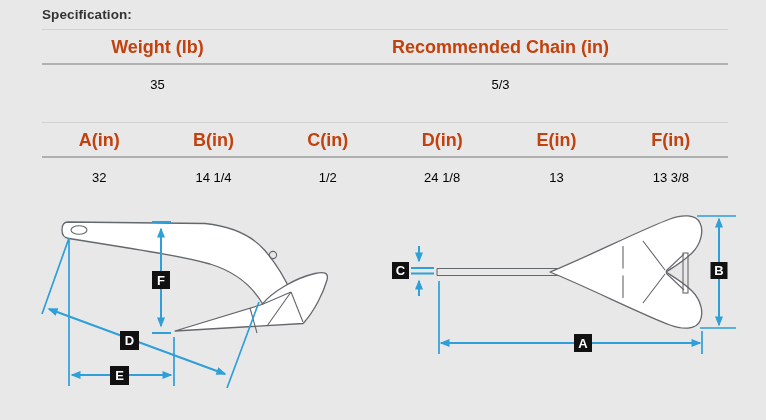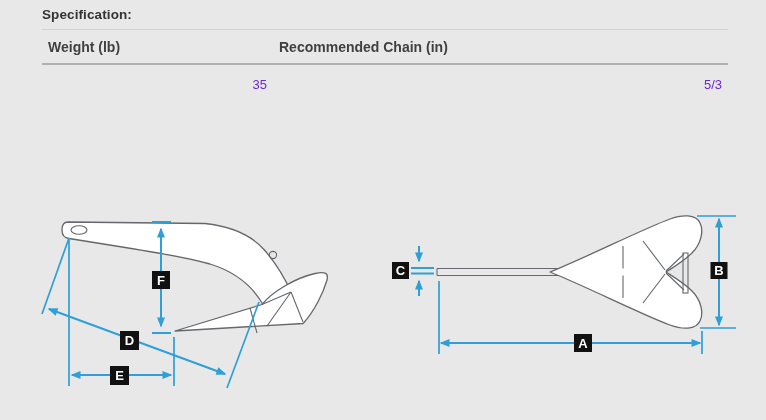--- a/index.html
+++ b/index.html
@@ -12,26 +12,26 @@
   }
   .spec-heading{
     position:absolute;left:42px;top:7px;margin:0;
     font-size:13.5px;font-weight:bold;color:#333;
     letter-spacing:.1px;
   }
   .tables{position:absolute;left:42px;top:29px;width:686px;}
   table{width:100%;border-collapse:collapse;table-layout:fixed;}
   .t1{margin-bottom:17px;}
   th{
-    text-align:left;font-size:14px;font-weight:bold;color:#404040;
+    text-align:center;font-size:18px;font-weight:bold;color:#c2410c;
     padding:10px 6px 8px 6px;line-height:15px;
     border-top:1px solid #d2d2d2;border-bottom:2px solid #b0b0b0;
   }
   td{
-    text-align:right;font-size:13px;color:#6d28d9;
+    text-align:center;font-size:13px;color:#000000;
     padding:12px 6px 13px 6px;line-height:15px;
   }
   .diagram-svg{position:absolute;left:0;top:195px;}
   .outline{fill:var(--anchor-fill,#fff);stroke:var(--outline,#64676b);stroke-width:1.3;stroke-linejoin:round;}
   .oline{fill:none;stroke:var(--outline,#64676b);stroke-width:1.1;}
   .dim{stroke:var(--blue,#2E9FD8);stroke-width:2;fill:none;}
   .ext{stroke:var(--blue,#2E9FD8);stroke-width:1.7;fill:none;}
   .lblbox{fill:var(--label-bg,#111);}
   .lbltxt{
     fill:var(--label-text,#fff);font-size:13px;font-weight:bold;
@@ -58,20 +58,42 @@
         </tr>
       </thead>
       <tbody>
         <tr>
           <td>35</td>
           <td>5/3</td>
         </tr>
       </tbody>
     </table>
 
+    <table class="t2">
+      <thead>
+        <tr>
+          <th>A(in)</th>
+          <th>B(in)</th>
+          <th>C(in)</th>
+          <th>D(in)</th>
+          <th>E(in)</th>
+          <th>F(in)</th>
+        </tr>
+      </thead>
+      <tbody>
+        <tr>
+          <td>32</td>
+          <td>14 1/4</td>
+          <td>1/2</td>
+          <td>24 1/8</td>
+          <td>13</td>
+          <td>13 3/8</td>
+        </tr>
+      </tbody>
+    </table>
   </div>
 
   <svg class="diagram-svg" width="766" height="225" viewBox="0 195 766 225">
     <defs>
       <marker id="ah" viewBox="0 0 10 10" refX="8.5" refY="5" markerWidth="6" markerHeight="5" orient="auto-start-reverse">
         <path d="M0,1 L10,5 L0,9 Z" style="fill:var(--blue,#2E9FD8)"></path>
       </marker>
     </defs>
 
     <g>

